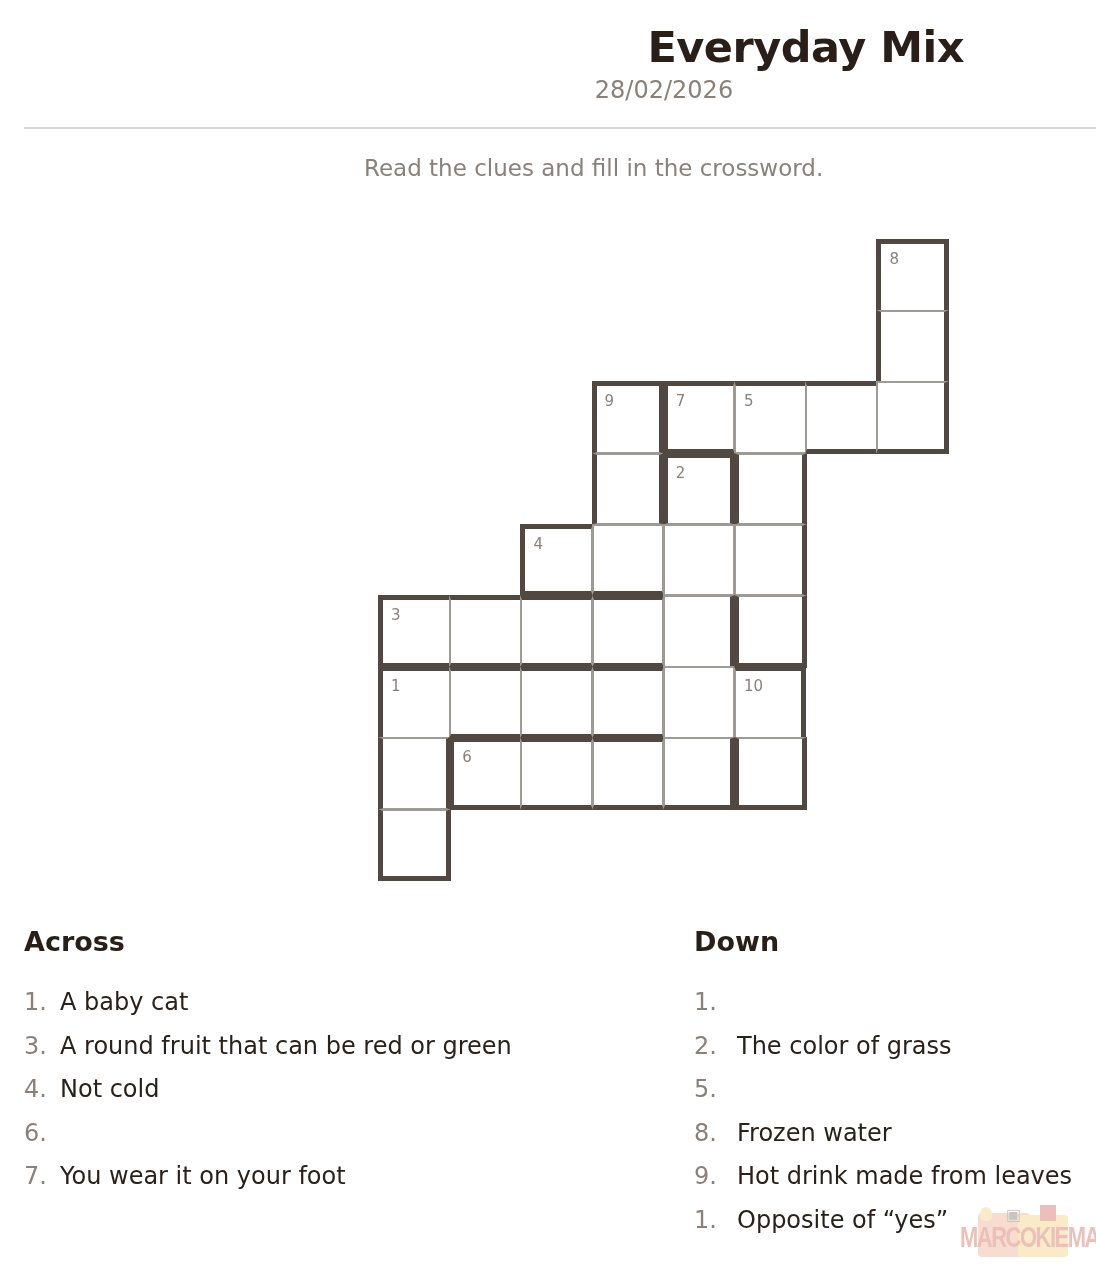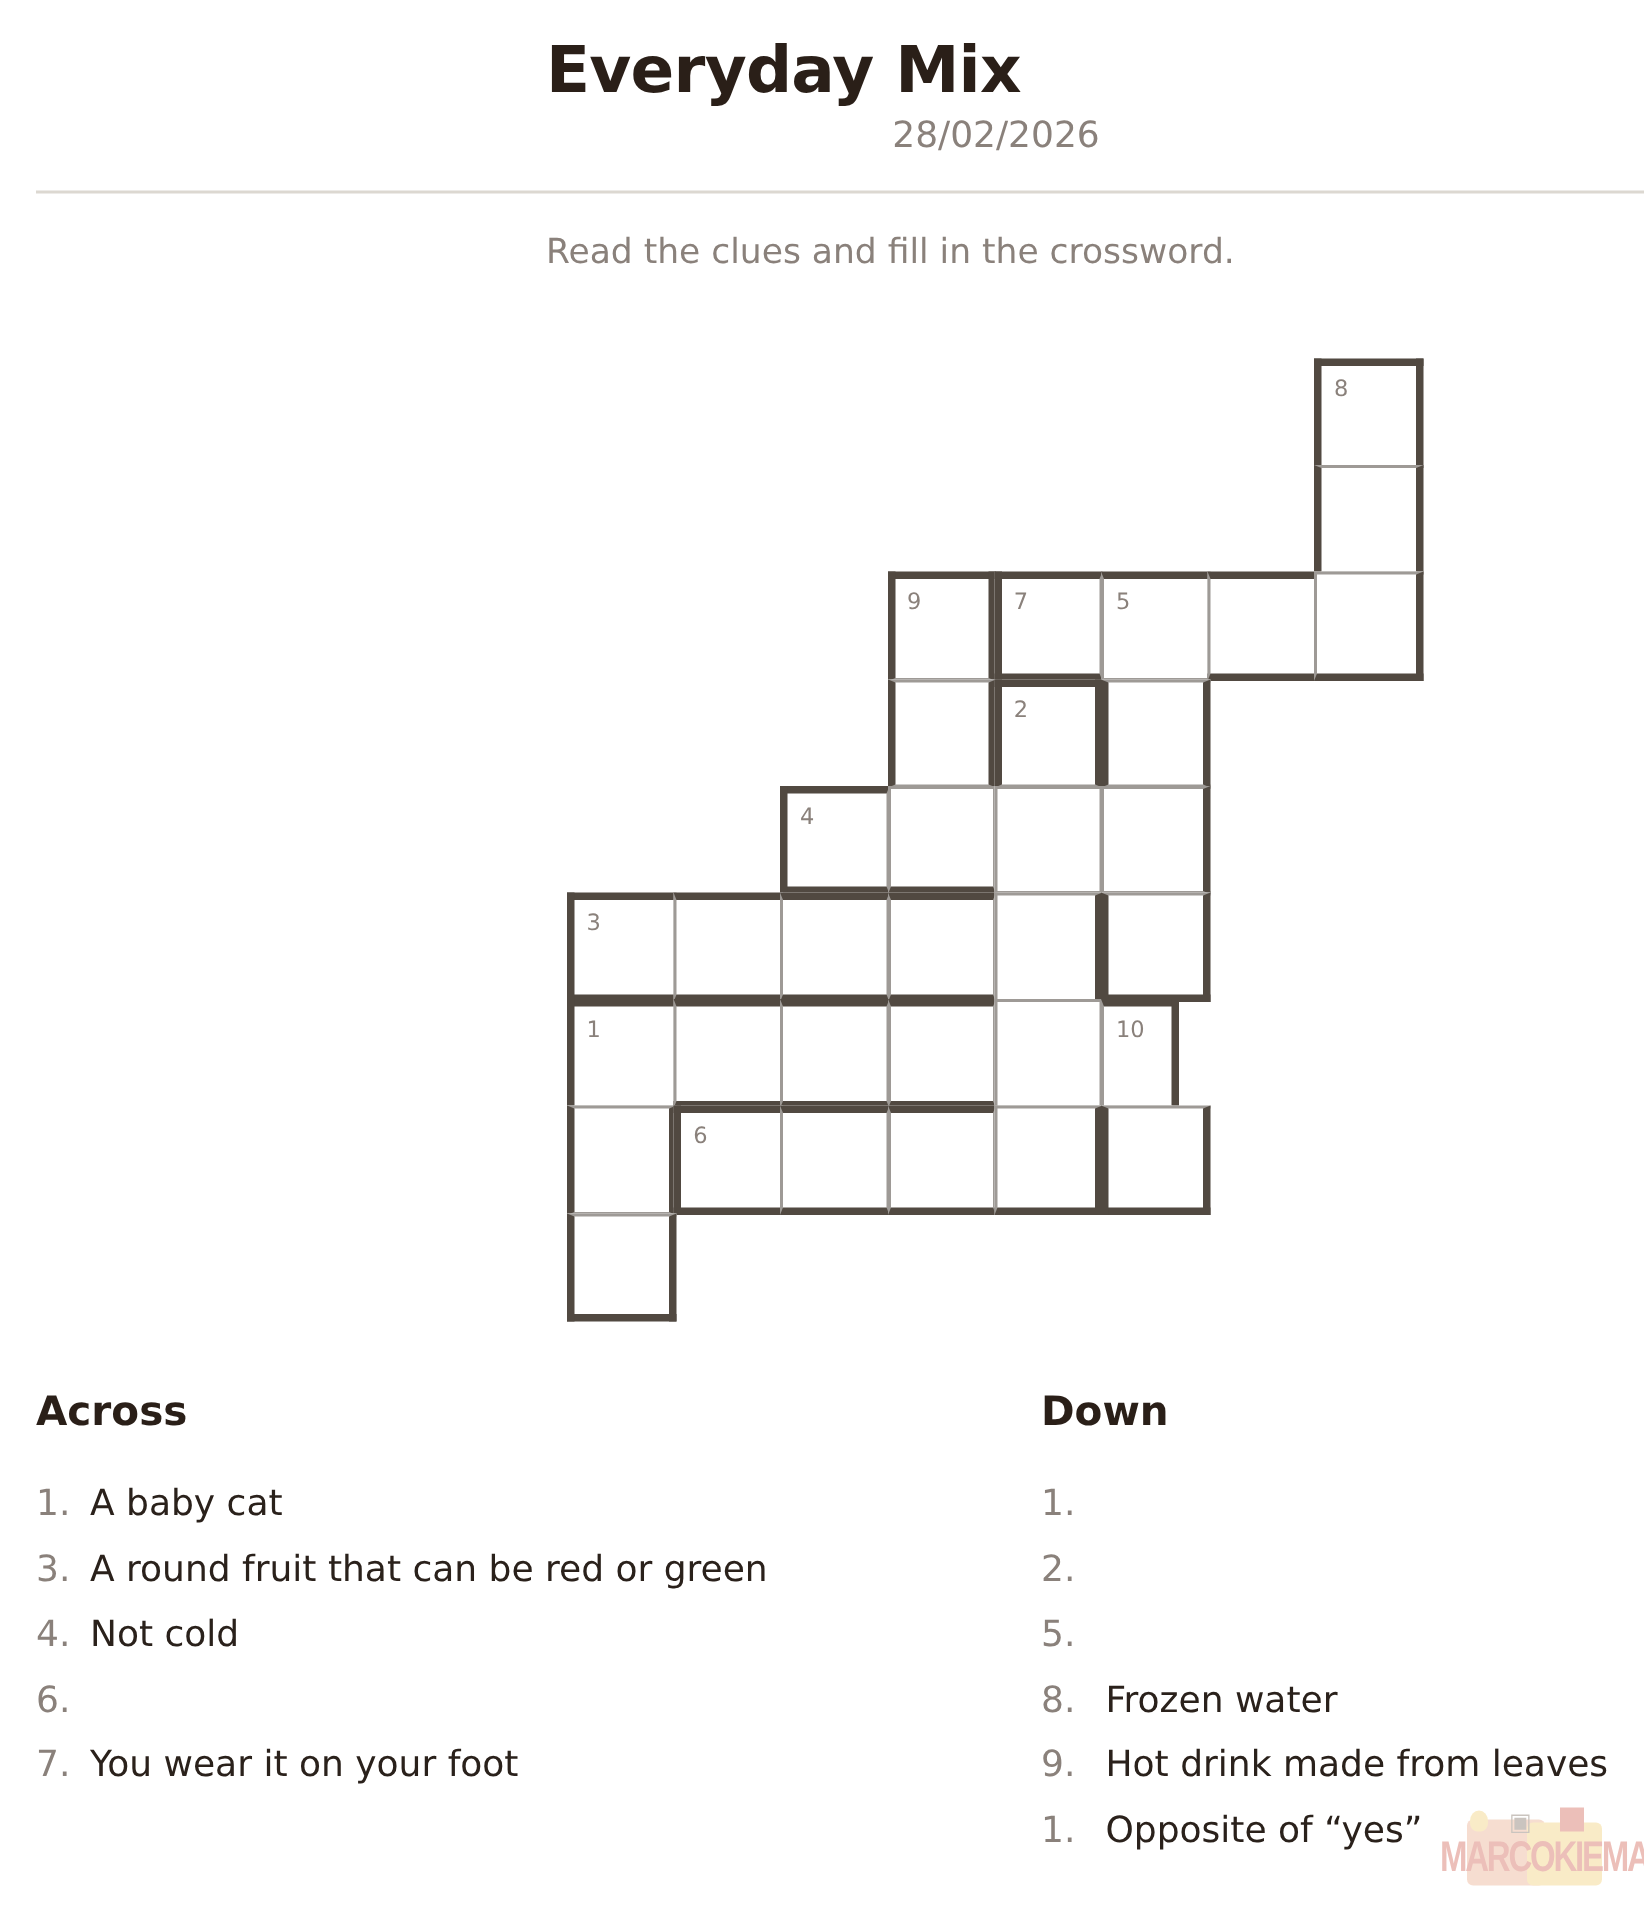--- a/index.html
+++ b/index.html
@@ -1,21 +1,21 @@
 <!DOCTYPE html>
 <html><head>
 <meta charset="utf-8">
 <style>
   html, body { margin: 0; padding: 0; background: #ffffff; }
   body {
     width: 1096px; height: 1278px; position: relative; overflow: hidden;
     font-family: "DejaVu Sans", sans-serif; color: #2a211b;
   }
   .title {
-    position: absolute; left: 364px; width: 600px; top: 22px; text-align: left;
+    position: absolute; left: 364px; width: 600px; top: 22px; text-align: right;
     font-size: 43px; font-weight: bold; color: #2a1f18; letter-spacing: -0.5px;
   }
   .date {
     position: absolute; left: 364px; width: 600px; top: 76px; text-align: center;
     font-size: 24px; color: #8a817b;
   }
   .divider {
     position: absolute; left: 24px; right: 0; top: 127px; height: 2px; background: #dcd8d1;
   }
   .instructions {
@@ -95,21 +95,21 @@
     <div class="cell" style="left: 591.6px; top: 595px; width: 72.7px; height: 72.7px; border-width: 5px 2px; border-style: solid; border-color: rgb(81, 73, 65) rgb(158, 154, 150);"></div>
     <div class="cell" style="left: 662.8px; top: 595px; width: 72.7px; height: 72.7px; border-width: 2px 5px 2px 2px; border-style: solid; border-color: rgb(158, 154, 150) rgb(81, 73, 65) rgb(158, 154, 150) rgb(158, 154, 150);"></div>
     <div class="cell" style="left: 734px; top: 595px; width: 72.7px; height: 72.7px; border-width: 2px 5px 5px; border-style: solid; border-color: rgb(158, 154, 150) rgb(81, 73, 65) rgb(81, 73, 65);"></div>
     <div class="cell" style="left: 378px; top: 666.2px; width: 72.7px; height: 72.7px; border-width: 5px 2px 2px 5px; border-style: solid; border-color: rgb(81, 73, 65) rgb(158, 154, 150) rgb(158, 154, 150) rgb(81, 73, 65);">
       <span class="num">1</span>
     </div>
     <div class="cell" style="left: 449.2px; top: 666.2px; width: 72.7px; height: 72.7px; border-width: 5px 2px; border-style: solid; border-color: rgb(81, 73, 65) rgb(158, 154, 150);"></div>
     <div class="cell" style="left: 520.4px; top: 666.2px; width: 72.7px; height: 72.7px; border-width: 5px 2px; border-style: solid; border-color: rgb(81, 73, 65) rgb(158, 154, 150);"></div>
     <div class="cell" style="left: 591.6px; top: 666.2px; width: 72.7px; height: 72.7px; border-width: 5px 2px; border-style: solid; border-color: rgb(81, 73, 65) rgb(158, 154, 150);"></div>
     <div class="cell" style="left: 662.8px; top: 666.2px; width: 72.7px; height: 72.7px; border-width: 2px; border-style: solid; border-color: rgb(158, 154, 150);"></div>
-    <div class="cell" style="left: 734px; top: 666.2px; width: 52px; height: 72.7px; border-width: 5px 5px 2px 2px; border-style: solid; border-color: rgb(81, 73, 65) rgb(81, 73, 65) rgb(158, 154, 150) rgb(158, 154, 150);">
+    <div class="cell" style="left: 734px; top: 666.2px; width: 72px; height: 72.7px; border-width: 5px 5px 2px 2px; border-style: solid; border-color: rgb(81, 73, 65) rgb(81, 73, 65) rgb(158, 154, 150) rgb(158, 154, 150);">
       <span class="num">10</span>
     </div>
     <div class="cell" style="left: 378px; top: 737.4px; width: 72.7px; height: 72.7px; border-width: 2px 5px; border-style: solid; border-color: rgb(158, 154, 150) rgb(81, 73, 65);"></div>
     <div class="cell" style="left: 449.2px; top: 737.4px; width: 72.7px; height: 72.7px; border-width: 5px 2px 5px 5px; border-style: solid; border-color: rgb(81, 73, 65) rgb(158, 154, 150) rgb(81, 73, 65) rgb(81, 73, 65);">
       <span class="num">6</span>
     </div>
     <div class="cell" style="left: 520.4px; top: 737.4px; width: 72.7px; height: 72.7px; border-width: 5px 2px; border-style: solid; border-color: rgb(81, 73, 65) rgb(158, 154, 150);"></div>
     <div class="cell" style="left: 591.6px; top: 737.4px; width: 72.7px; height: 72.7px; border-width: 5px 2px; border-style: solid; border-color: rgb(81, 73, 65) rgb(158, 154, 150);"></div>
     <div class="cell" style="left: 662.8px; top: 737.4px; width: 72.7px; height: 72.7px; border-width: 2px 5px 5px 2px; border-style: solid; border-color: rgb(158, 154, 150) rgb(81, 73, 65) rgb(81, 73, 65) rgb(158, 154, 150);"></div>
     <div class="cell" style="left: 734px; top: 737.4px; width: 72.7px; height: 72.7px; border-width: 2px 5px 5px; border-style: solid; border-color: rgb(158, 154, 150) rgb(81, 73, 65) rgb(81, 73, 65);"></div>
@@ -139,20 +139,21 @@
     </li>
   </ul>
 
 <div class="section-title" style="left:694px;">Down</div>
 <ul class="clue-list" id="down-list" style="left:694px;">
     <li class="clue">
       <span class="cn" style="width: 43px;">1.</span>
     </li>
     <li class="clue">
       <span class="cn" style="width: 43px;">2.</span>
+      <span>The color of grass</span>
     </li>
     <li class="clue">
       <span class="cn" style="width: 43px;">5.</span>
     </li>
     <li class="clue">
       <span class="cn" style="width: 43px;">8.</span>
       <span>Frozen water</span>
     </li>
     <li class="clue">
       <span class="cn" style="width: 43px;">9.</span>

